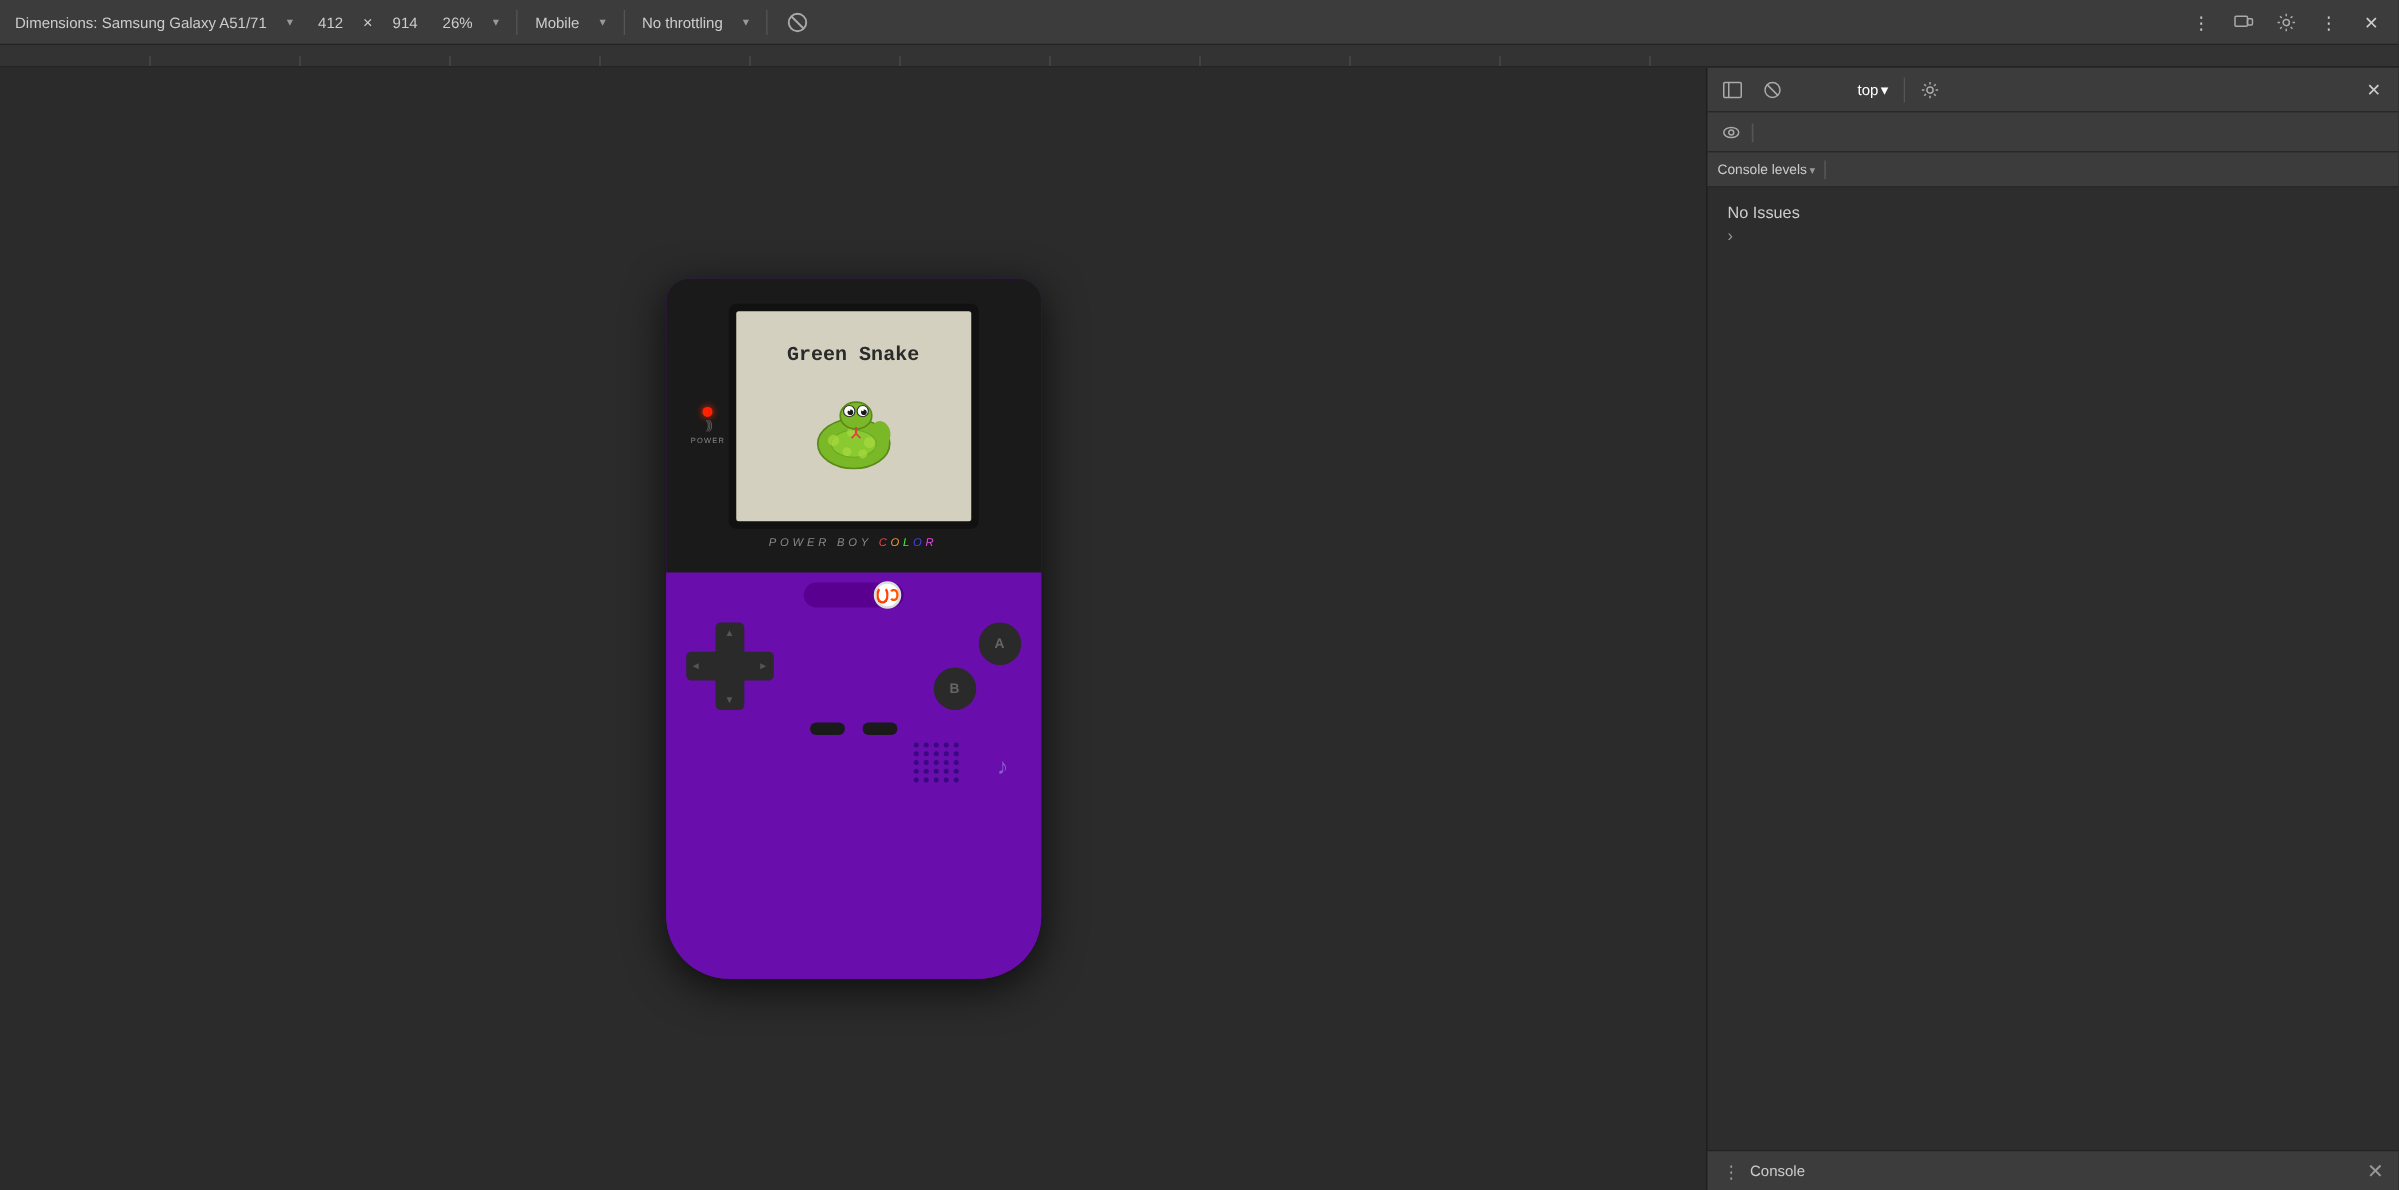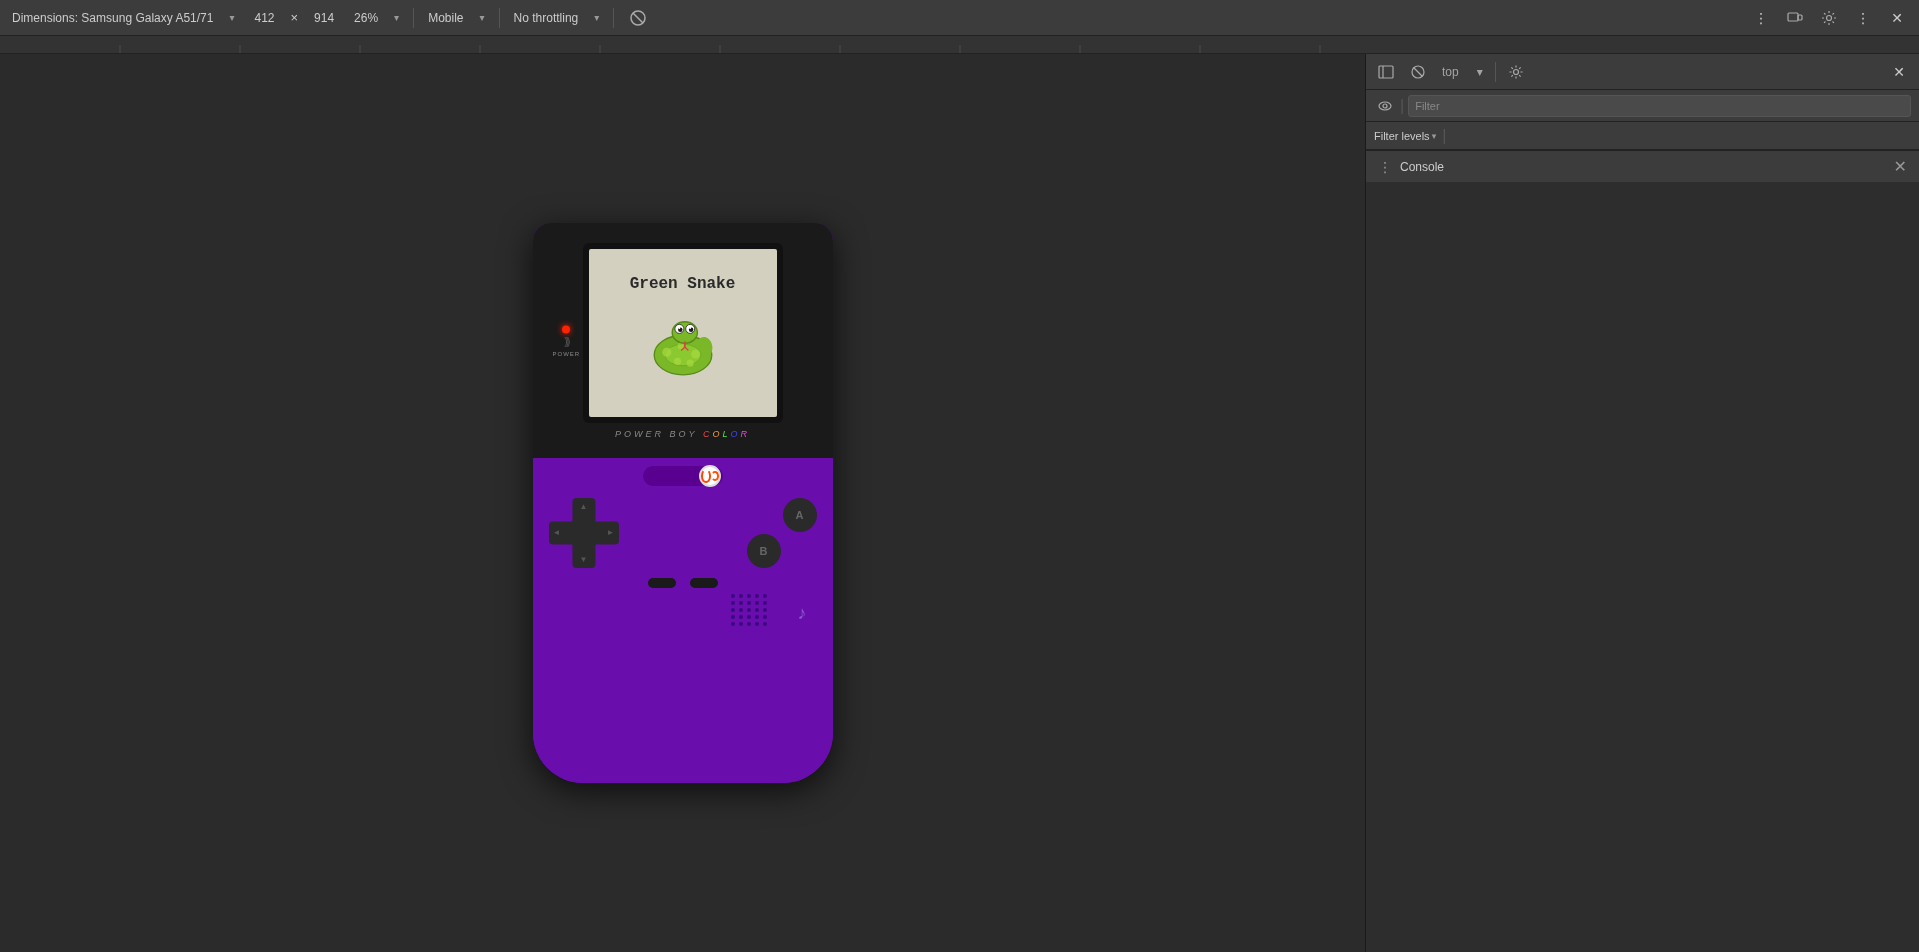--- a/index.html
+++ b/index.html
@@ -419,26 +419,27 @@
       align-items: center;
       justify-content: center;
       cursor: pointer;
       border-radius: 3px;
       color: #ccc;
       font-size: 14px;
     }
     .dt-top-dropdown {
       display: flex;
       align-items: center;
-      gap: 18px;
+      gap: 2px;
       cursor: pointer;
       padding: 3px 6px;
       border-radius: 3px;
-      color: #a3a3a3;
+      color: #ffffff;
       font-size: 12px;
+      margin-left: 44px;
     }
 
     
     .devtools-secondbar {
       height: 32px;
       background: #3c3c3c;
       display: flex;
       align-items: center;
       padding: 0 8px;
       gap: 4px;
@@ -776,31 +777,34 @@
     </div>
 
     <div class="devtools-secondbar">
       <div class="dt-eye-btn">
         <svg width="14" height="14" viewBox="0 0 14 14">
             <ellipse cx="7" cy="7" rx="6" ry="4" stroke="#aaa" stroke-width="1.2" fill="none"></ellipse>
             <circle cx="7" cy="7" r="2" stroke="#aaa" stroke-width="1.2" fill="none"></circle>
           </svg>
       </div>
       <span class="dt-pipe">|</span>
-      <input class="dt-filter-input" placeholder="Filter" style="">
     </div>
 
     <div class="devtools-thirdbar">
       <div class="dt-levels-dropdown">
-        <span>Filter levels</span>
+        <span>Console levels</span>
         <span class="arrow">▾</span>
       </div>
       <span class="dt-pipe">|</span>
     </div>
 
+    <div class="devtools-content">
+      <div class="dt-no-issues">No Issues</div>
+      <div class="dt-chevron">›</div>
+    </div>
 
     <div class="console-bottombar">
       <div class="console-label">
         <span class="console-dots">⋮</span>
         <span>Console</span>
       </div>
       <span class="console-close">✕</span>
     </div>
 
   </div>

